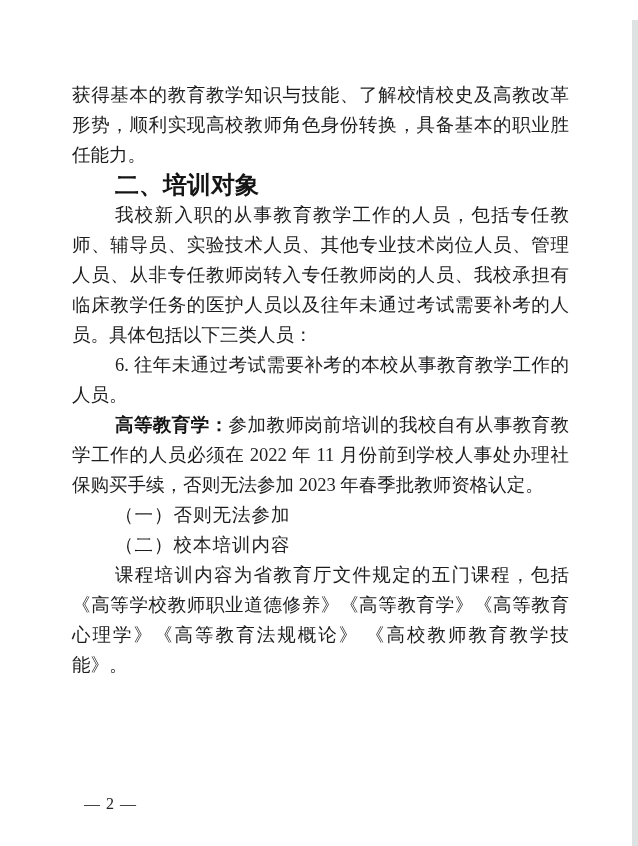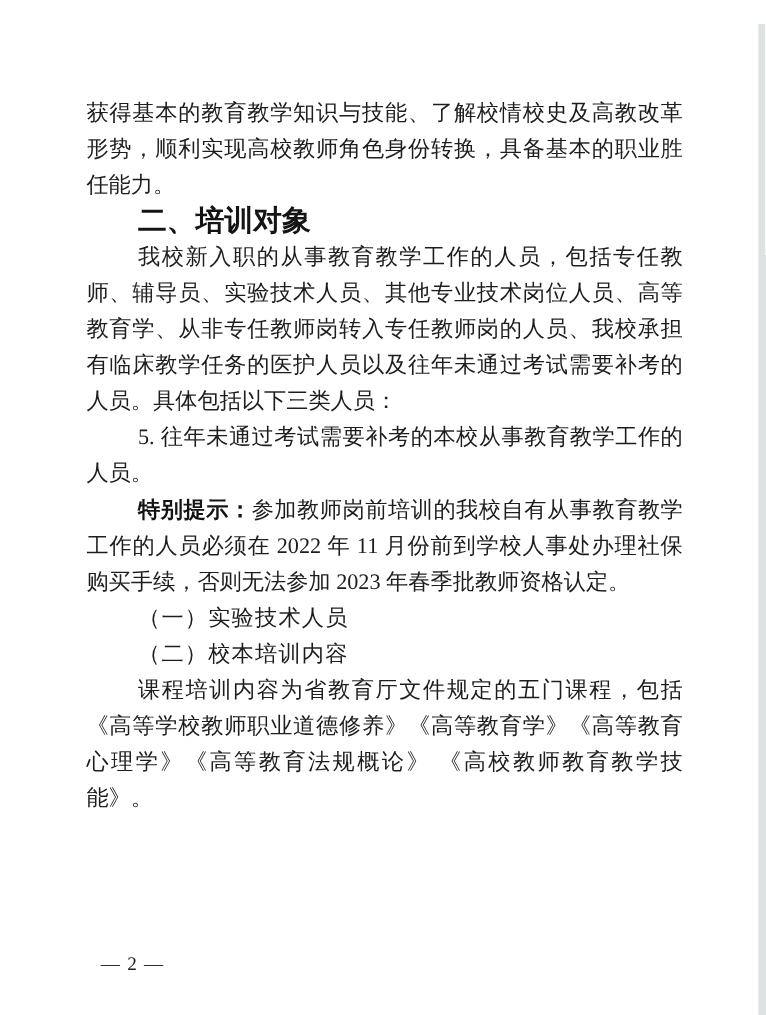--- a/index.html
+++ b/index.html
@@ -73,30 +73,30 @@
 <body>
 
 <div class="page">
 
   <div class="content">
 
     <p class="para">获得基本的教育教学知识与技能、了解校情校史及高教改革形势，顺利实现高校教师角色身份转换，具备基本的职业胜任能力。</p>
 
     <h2 class="heading">二、培训对象</h2>
 
-    <p class="para indent">我校新入职的从事教育教学工作的人员，包括专任教师、辅导员、实验技术人员、其他专业技术岗位人员、高等教育学、从非专任教师岗转入专任教师岗的人员、我校承担有临床教学任务的医护人员以及往年未通过考试需要补考的人员。具体包括以下三类人员：</p>
+    <p class="para indent">我校新入职的从事教育教学工作的人员，包括专任教师、辅导员、实验技术人员、其他专业技术岗位人员、管理人员、从非专任教师岗转入专任教师岗的人员、我校承担有临床教学任务的医护人员以及往年未通过考试需要补考的人员。具体包括以下三类人员：</p>
 
 
-    <p class="para indent">5. 往年未通过考试需要补考的本校从事教育教学工作的人员。</p>
+    <p class="para indent">6. 往年未通过考试需要补考的本校从事教育教学工作的人员。</p>
 
 
-    <p class="para indent"><span class="note-label">特别提示：</span><span>参加教师岗前培训的我校自有从事教育教学工作的人员必须在 2022 年 11 月份前到学校人事处办理社保购买手续，否则无法参加 2023 年春季批教师资格认定。</span></p>
+    <p class="para indent"><span class="note-label">高等教育学：</span><span>参加教师岗前培训的我校自有从事教育教学工作的人员必须在 2022 年 11 月份前到学校人事处办理社保购买手续，否则无法参加 2023 年春季批教师资格认定。</span></p>
 
 
-    <p class="para indent sub-heading">（一）实验技术人员</p>
+    <p class="para indent sub-heading">（一）否则无法参加</p>
 
     <p class="para indent sub-heading">（二）校本培训内容</p>
 
     <p class="para indent">课程培训内容为省教育厅文件规定的五门课程，包括《高等学校教师职业道德修养》《高等教育学》《高等教育心理学》《高等教育法规概论》 《高校教师教育教学技能》。</p>
 
   </div>
 
   <div class="footer">— 2 —</div>
 
   <div class="edge-strip"></div>

